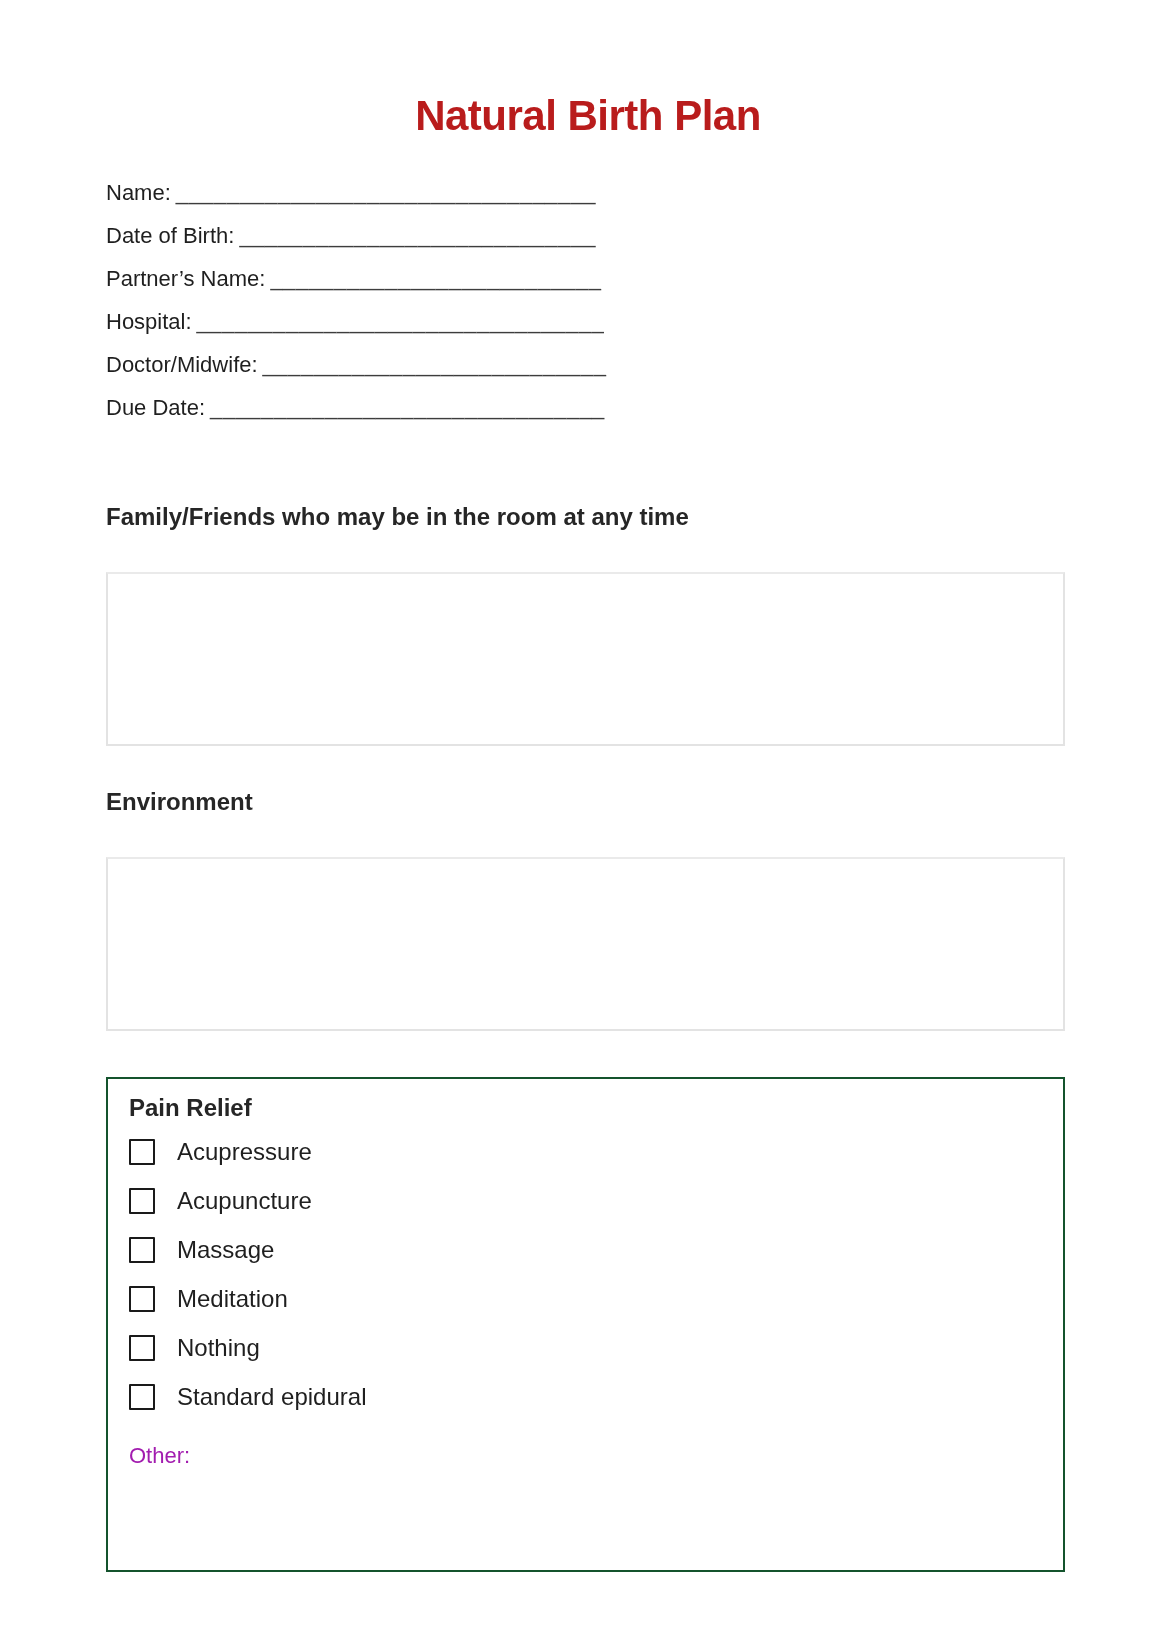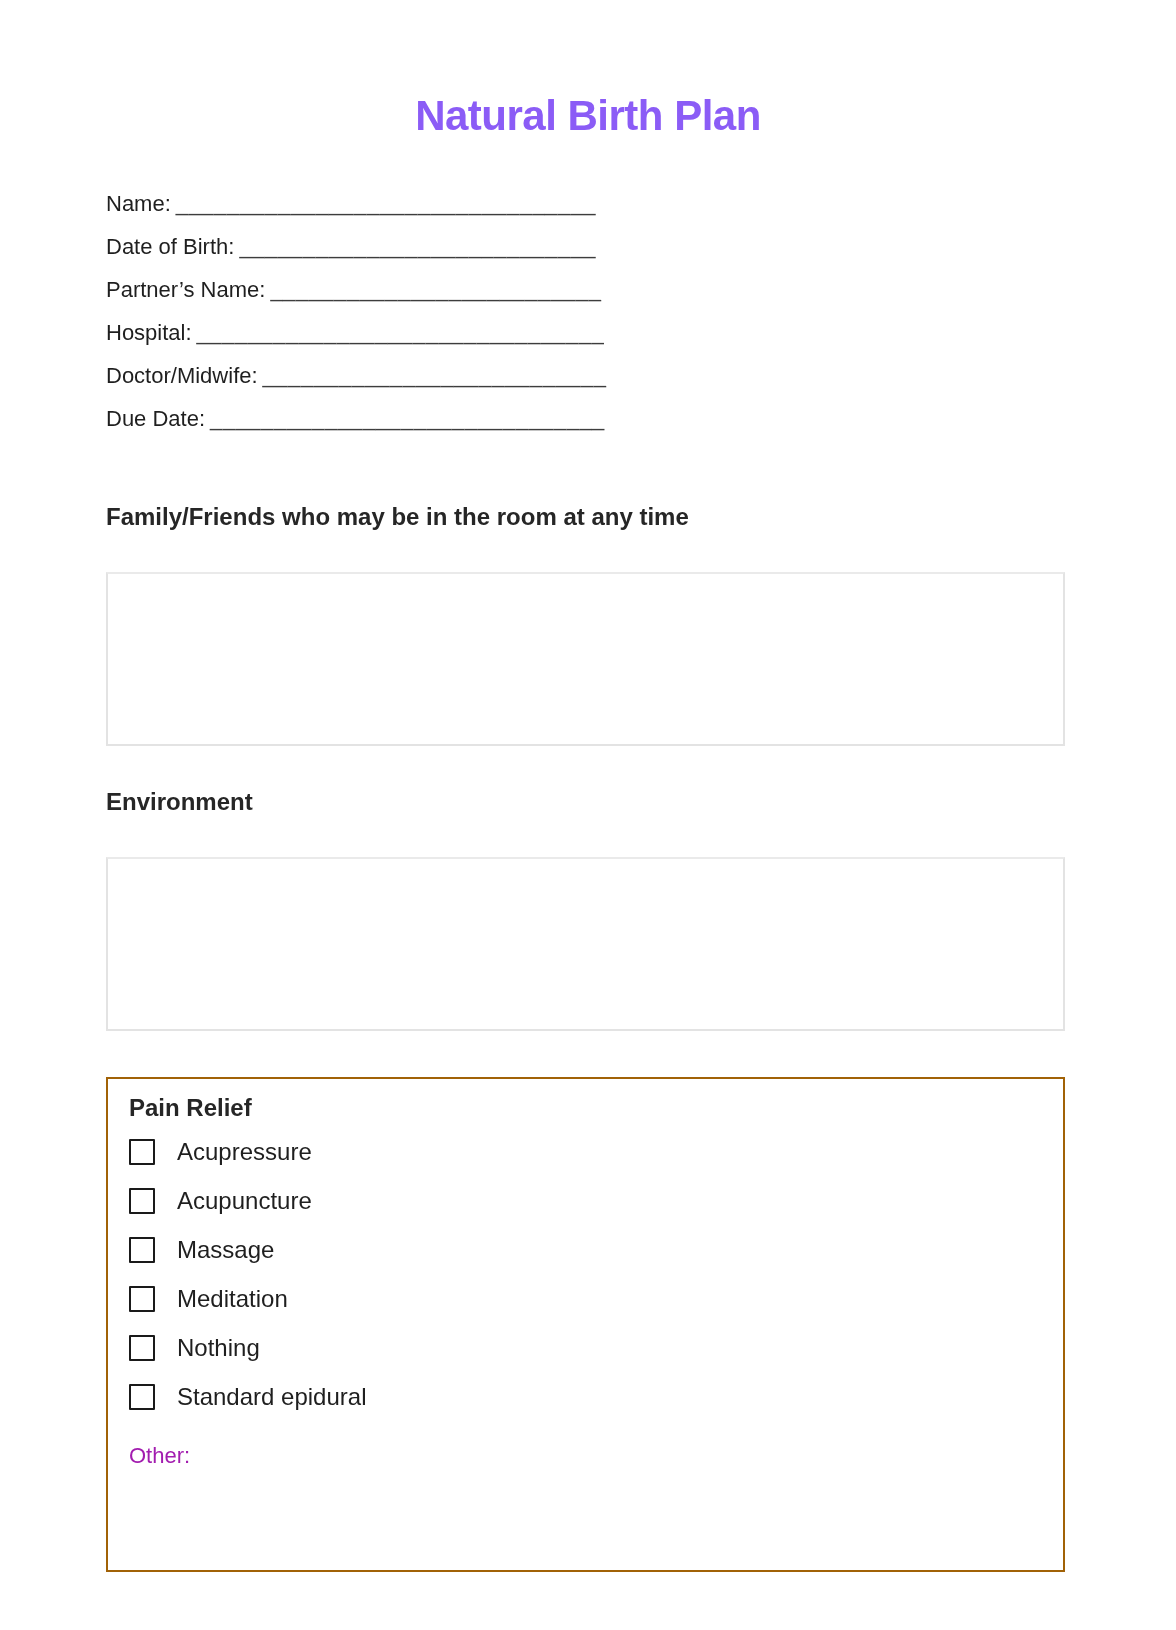--- a/index.html
+++ b/index.html
@@ -15,25 +15,25 @@
   }
   .doc-title {
     position: absolute;
     top: 92px;
     left: 0;
     width: 100%;
     text-align: center;
     font-size: 42px;
     font-weight: 700;
     letter-spacing: -0.5px;
-    color: #8b5cf6;
+    color: #b91c1c;
   }
   .fields {
     position: absolute;
-    top: 182px;
+    top: 171px;
     left: 106px;
     right: 106px;
   }
   .field-row {
     height: 43px;
     line-height: 43px;
     font-size: 22px;
     white-space: nowrap;
   }
   .field-label { color: #1f1f1f; }
@@ -61,21 +61,21 @@
     border-top-color: #eaeaea;
   }
   .box-family { top: 572px; }
   .box-environment { top: 857px; }
   .pain-box {
     position: absolute;
     left: 106px;
     top: 1077px;
     width: 959px;
     height: 495px;
-    border: 2px solid #a16207;
+    border: 2px solid #14532d;
     padding: 14px 20px 0 21px;
   }
   .pain-heading {
     font-size: 24px;
     font-weight: 700;
     color: #262626;
     line-height: 30px;
     margin-bottom: 4px;
   }
   .option-row {

